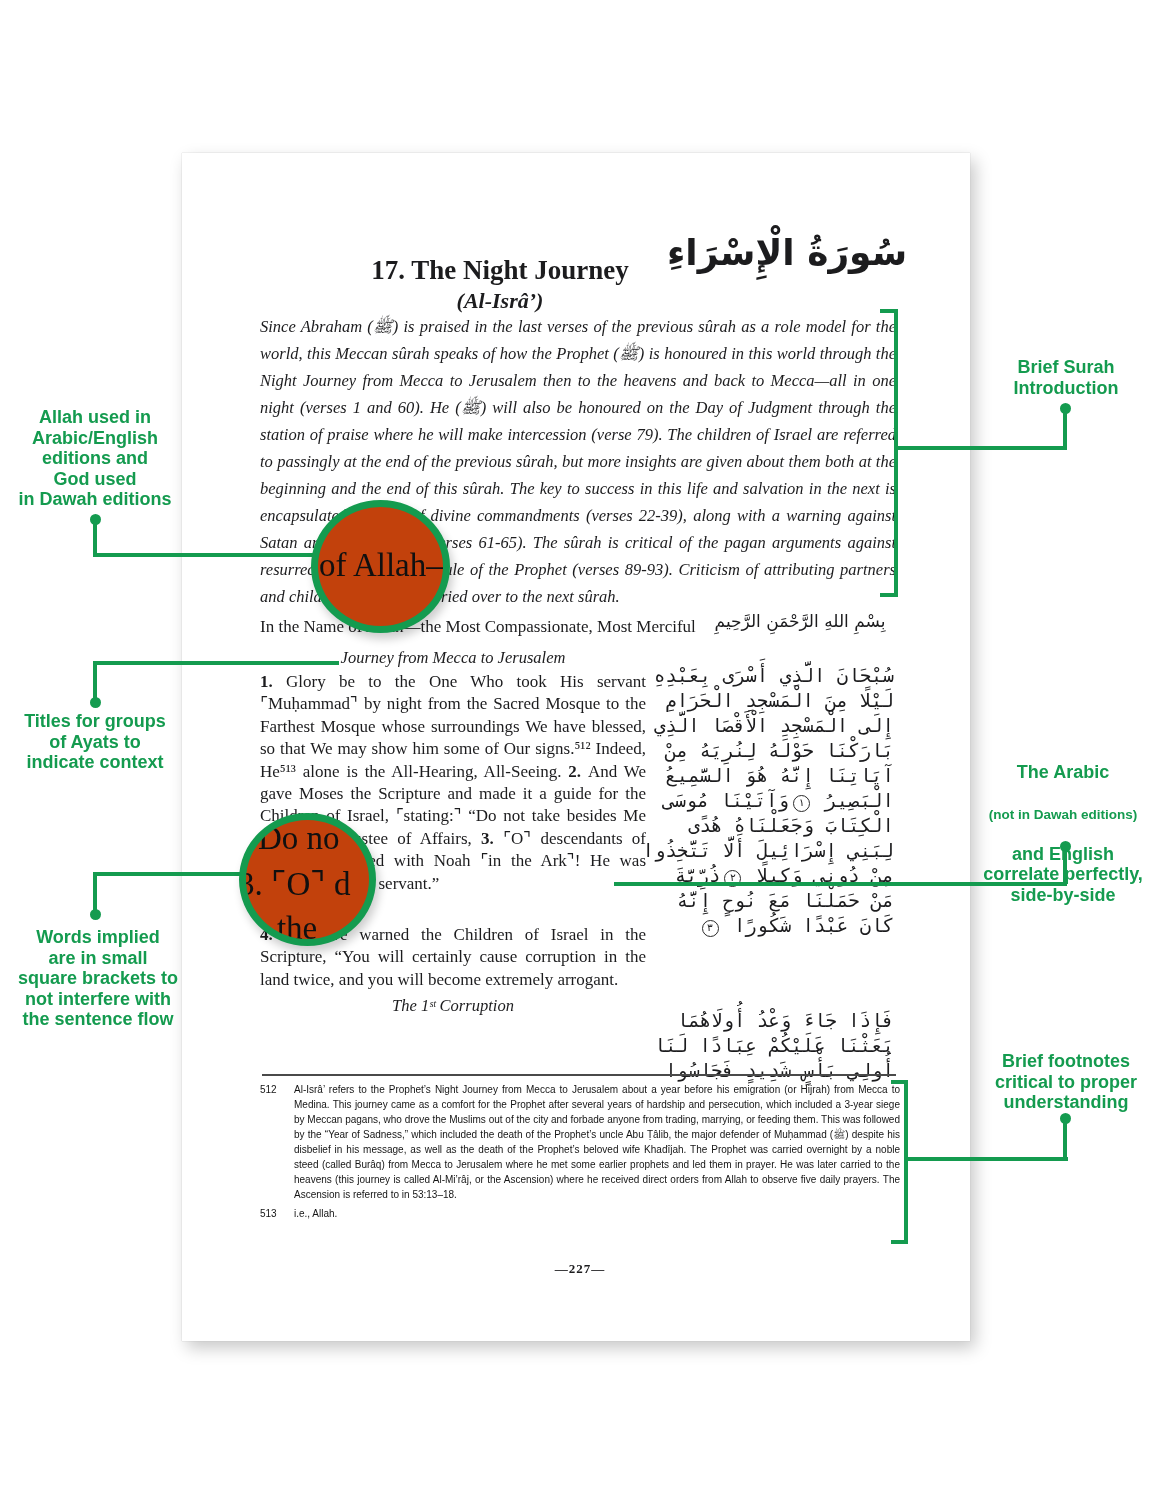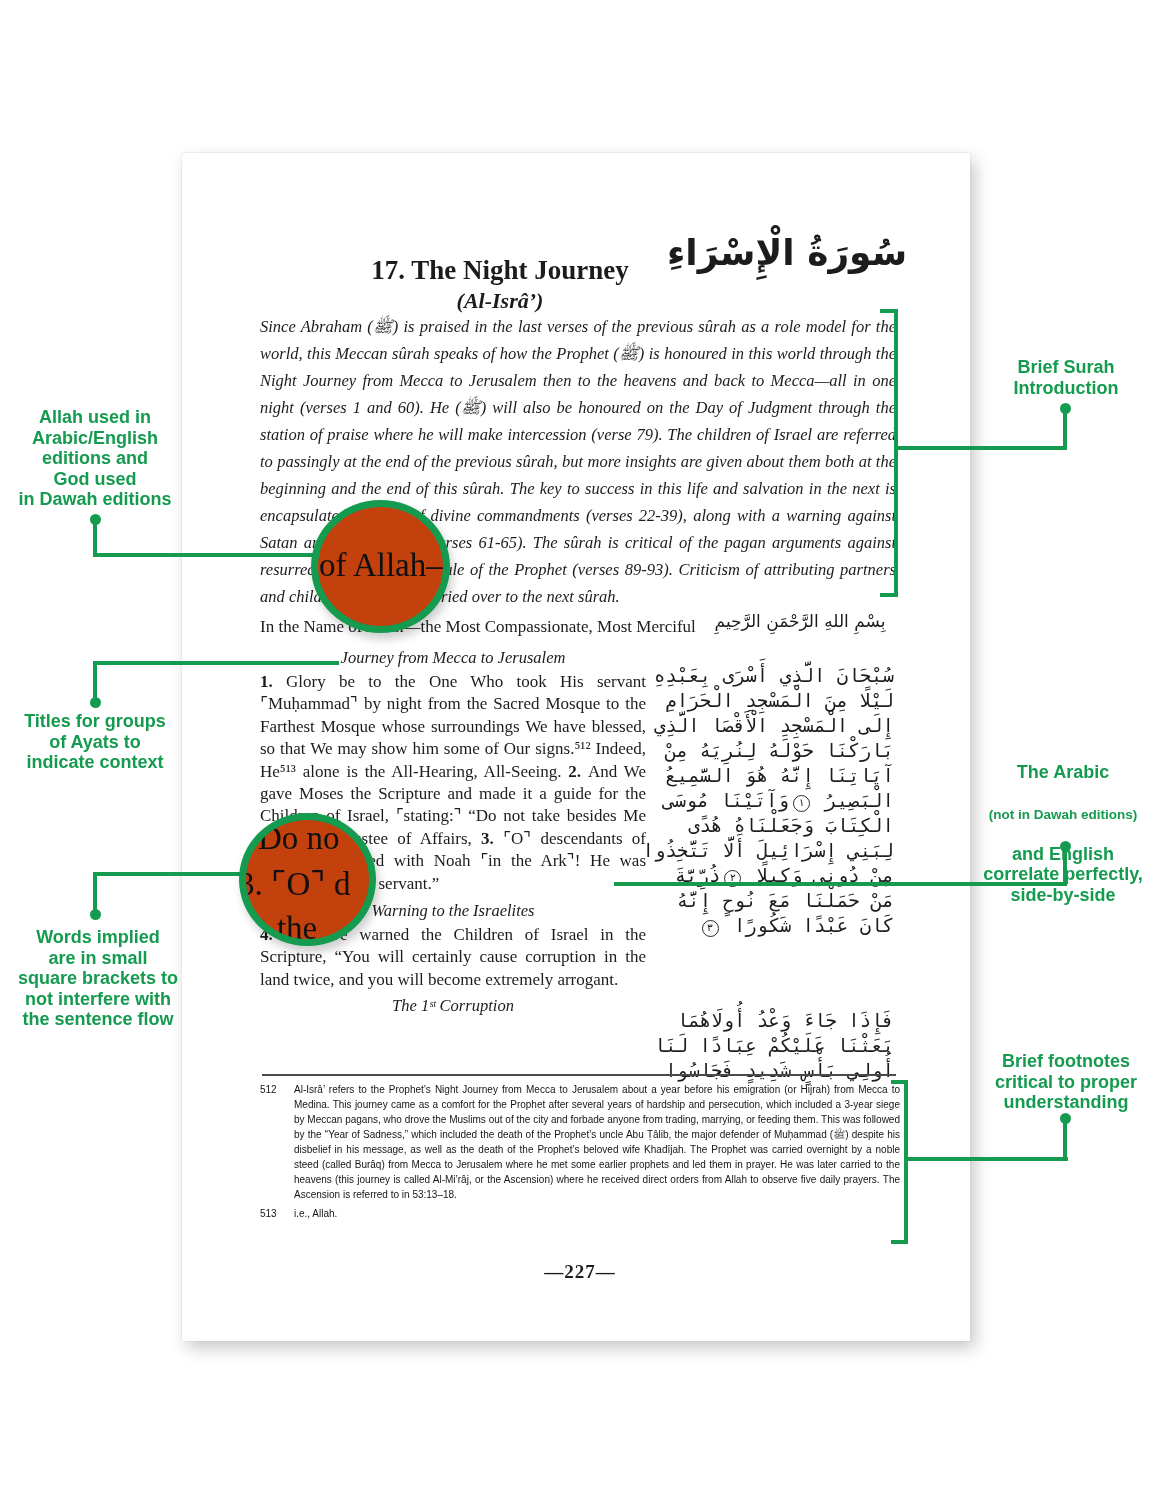--- a/index.html
+++ b/index.html
@@ -27,21 +27,21 @@
   .vnum{font-weight:bold;}
   .ar-block{right:76px;width:252px;direction:rtl;text-align:right;
     font-family:Liberation Mono, monospace;font-size:19px;line-height:25px;margin-left:23px;}
   .aya{display:inline-block;width:15px;height:15px;border:1.3px solid #2a2a2a;border-radius:50%;
     font-size:10.5px;line-height:14px;text-align:center;margin:0 4px;vertical-align:1px;}
   .fn-rule{left:80px;top:921px;width:634px;height:2px;background:#4a4a4a;}
   .footnotes{left:78px;top:929px;width:640px;font-family:"Liberation Sans","DejaVu Sans",sans-serif;
     font-size:10px;line-height:15px;text-align:justify;color:#141414;}
   .fn{position:relative;padding-left:34px;margin-bottom:4px;}
   .fn-num{position:absolute;left:0;top:0;}
-  .page-number{left:78px;top:1108px;width:640px;text-align:center;font-weight:bold;font-size:19px;letter-spacing:1px;}
+  .page-number{left:78px;top:1108px;width:640px;text-align:center;font-weight:bold;font-size:13px;letter-spacing:1px;}
   
   .anno{color:var(--green);font-family:"Liberation Sans","DejaVu Sans",sans-serif;font-weight:bold;
     font-size:18px;line-height:20.5px;text-align:center;white-space:pre-line;}
   .anno-small{font-size:13.5px;line-height:17px;}
   .gline{background:var(--green);}
   .gdot{width:11px;height:11px;border-radius:50%;background:var(--green);}
   
   .magnifier{box-sizing:border-box;border:7px solid var(--green);border-radius:50%;background:#c2410c;
     overflow:hidden;box-shadow:3px 6px 10px rgba(0,0,0,.20);}
   .mag-text{position:absolute;font-size:33px;white-space:nowrap;color:#101010;
@@ -57,21 +57,20 @@
   </div>
   <div class="abs title-ar">سُورَةُ الْإِسْرَاءِ</div>
 
   <div class="abs intro">Since Abraham (ﷺ) is praised in the last verses of the previous sûrah as a role model for the world, this Meccan sûrah speaks of how the Prophet (ﷺ) is honoured in this world through the Night Journey from Mecca to Jerusalem then to the heavens and back to Mecca—all in one night (verses 1 and 60). He (ﷺ) will also be honoured on the Day of Judgment through the station of praise where he will make intercession (verse 79). The children of Israel are referred to passingly at the end of the previous sûrah, but more insights are given about them both at the beginning and the end of this sûrah. The key to success in this life and salvation in the next is encapsulated in a set of divine commandments (verses 22-39), along with a warning against Satan and his whispers (verses 61-65). The sûrah is critical of the pagan arguments against resurrection and their ridicule of the Prophet (verses 89-93). Criticism of attributing partners and children to Allah is carried over to the next sûrah.</div>
 
   <div class="abs basmalah-en">In the Name of Allah—the Most Compassionate, Most Merciful</div>
   <div class="abs basmalah-ar">بِسْمِ اللهِ الرَّحْمَنِ الرَّحِيمِ</div>
 
   <div class="abs eng-heading" style="top:495px">Journey from  Mecca to Jerusalem</div>
   <div class="abs eng-para" style="top:518px"><b class="vnum">1.&nbsp;</b><span>Glory be to the One Who took His servant ⌜Muḥammad⌝ by night from the Sacred Mosque to the Farthest Mosque whose surroundings We have blessed, so that We may show him some of Our signs.⁵¹² Indeed, He⁵¹³ alone is the All-Hearing, All-Seeing. </span><b class="vnum">2.&nbsp;</b><span>And We gave Moses the Scripture and made it a guide for the Children of Israel, ⌜stating:⌝ “Do not take besides Me any other Trustee of Affairs, </span><b class="vnum">3.&nbsp;</b><span>⌜O⌝ descendants of those We carried with Noah ⌜in the Ark⌝! He was indeed a grateful servant.” </span></div>
-  <div class="abs eng-heading" style="top:748px">Warning to the Israelites</div>
   <div class="abs eng-para" style="top:771px"><b class="vnum">4.&nbsp;</b><span>And We warned the Children of Israel in the Scripture, “You will certainly cause corruption in the land twice, and you will become extremely arrogant. </span></div>
   <div class="abs eng-heading" style="top:843px">The 1ˢᵗ Corruption</div>
 
   <div class="abs ar-block" style="top:512px"><span>سُبْحَانَ الَّذِي أَسْرَى بِعَبْدِهِ لَيْلًا مِنَ الْمَسْجِدِ الْحَرَامِ إِلَى الْمَسْجِدِ الْأَقْصَا الَّذِي بَارَكْنَا حَوْلَهُ لِنُرِيَهُ مِنْ آيَاتِنَا إِنَّهُ هُوَ السَّمِيعُ الْبَصِيرُ </span><span class="aya">١</span><span>وَآتَيْنَا مُوسَى الْكِتَابَ وَجَعَلْنَاهُ هُدًى لِبَنِي إِسْرَائِيلَ أَلَّا تَتَّخِذُوا مِنْ دُونِي وَكِيلًا </span><span class="aya">٢</span><span>ذُرِّيَّةَ مَنْ حَمَلْنَا مَعَ نُوحٍ إِنَّهُ كَانَ عَبْدًا شَكُورًا </span><span class="aya">٣</span></div>
   <div class="abs ar-block" style="top:857px"><span>فَإِذَا جَاءَ وَعْدُ أُولَاهُمَا بَعَثْنَا عَلَيْكُمْ عِبَادًا لَنَا أُولِي بَأْسٍ شَدِيدٍ فَجَاسُوا </span></div>
 
   <div class="abs fn-rule"></div>
   <div class="abs footnotes">
       <div class="fn"><span class="fn-num">512</span><span>Al-Isrâ’ refers to the Prophet’s Night Journey from Mecca to Jerusalem about a year before his emigration (or Hijrah) from Mecca to Medina. This journey came as a comfort for the Prophet after several years of hardship and persecution, which included a 3-year siege by Meccan pagans, who drove the Muslims out of the city and forbade anyone from trading, marrying, or feeding them. This was followed by the “Year of Sadness,” which included the death of the Prophet’s uncle Abu Ṭâlib, the major defender of Muḥammad (ﷺ) despite his disbelief in his message, as well as the death of the Prophet’s beloved wife Khadîjah. The Prophet was carried overnight by a noble steed (called Burâq) from Mecca to Jerusalem where he met some earlier prophets and led them in prayer. He was later carried to the heavens (this journey is called Al-Mi’râj, or the Ascension) where he received direct orders from Allah to observe five daily prayers. The Ascension is referred to in 53:13–18.</span></div>
       <div class="fn"><span class="fn-num">513</span><span>i.e., Allah.</span></div>

